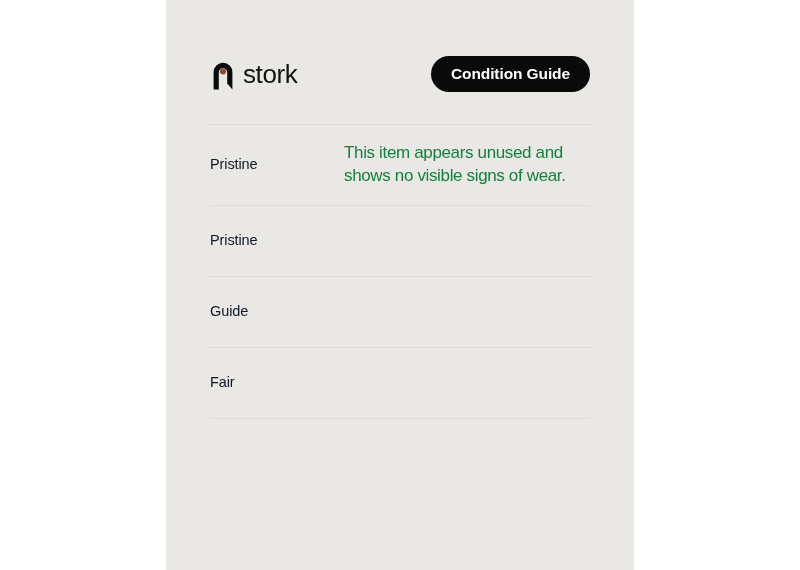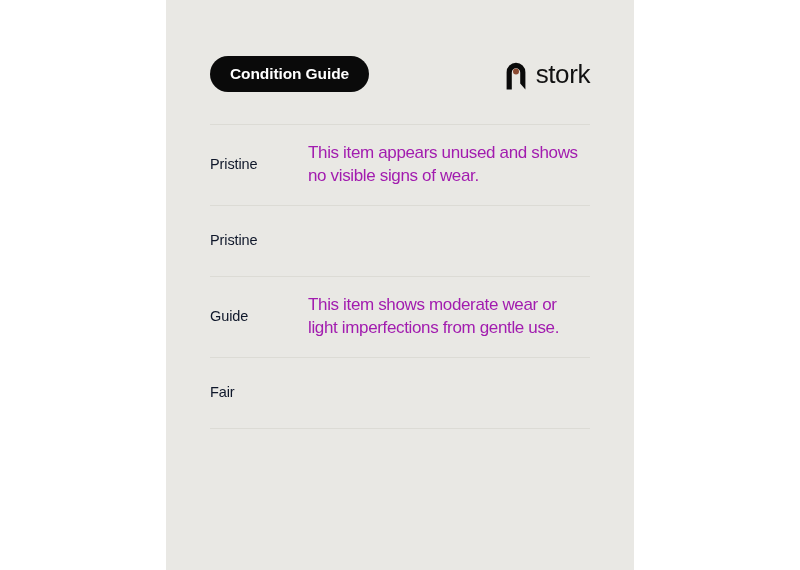--- a/index.html
+++ b/index.html
@@ -107,46 +107,47 @@
     color: #0f172a;
     font-weight: normal;
     letter-spacing: -0.1px;
     line-height: 1.2;
     padding-right: 8px;
   }
 
   .row-desc {
     flex: 1 1 auto;
     font-size: 17px;
-    color: #a21caf;
+    color: #15803d;
     font-weight: normal;
     letter-spacing: -0.35px;
     line-height: 1.38;
+    margin-left: 36px;
   }
 </style>
 </head>
 <body>
 
 <div id="canvas">
 
   <div id="panel">
 
     <div id="header">
 
-      <div id="condition-pill">Condition Guide</div>
-
       <div id="brand">
         <span>
           <svg id="brand-mark" viewBox="0 0 26 31" xmlns="http://www.w3.org/2000/svg" aria-hidden="true">
             <path d="M3.6 30.4 L3.6 13.2 A9.4 9.4 0 0 1 22.4 13.2 L22.4 30.4 L17.2 24.6 L17.2 13.4 A4.2 4.2 0 0 0 8.8 13.4 L8.8 30.4 Z" fill="#0A0A0A"></path>
             <circle cx="13" cy="12.6" r="3.0" fill="#8B4A32"></circle>
           </svg>
         </span>
         <span id="brand-name">stork</span>
       </div>
+
+      <div id="condition-pill">Condition Guide</div>
 
     </div>
 
     <div id="guide-table">
 
       <div class="divider"></div>
 
       <div class="guide-row">
         <div class="row-term">Pristine</div>
         <div class="row-desc">This item appears unused and shows no visible signs of wear.</div>
@@ -155,21 +156,20 @@
       <div class="divider"></div>
 
       <div class="guide-row">
         <div class="row-term">Pristine</div>
       </div>
 
       <div class="divider"></div>
 
       <div class="guide-row">
         <div class="row-term">Guide</div>
-        <div class="row-desc">This item shows moderate wear or light imperfections from gentle use.</div>
       </div>
 
       <div class="divider"></div>
 
       <div class="guide-row">
         <div class="row-term">Fair</div>
       </div>
 
       <div class="divider"></div>
 

